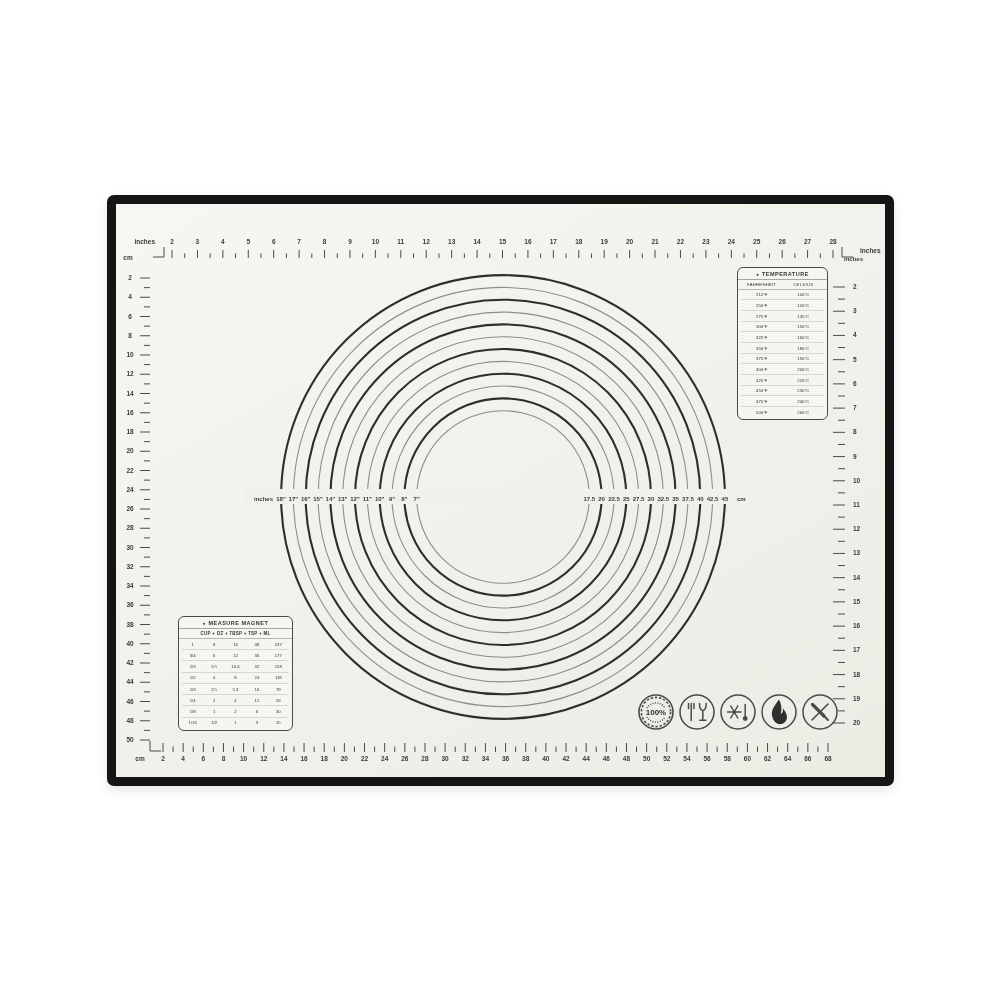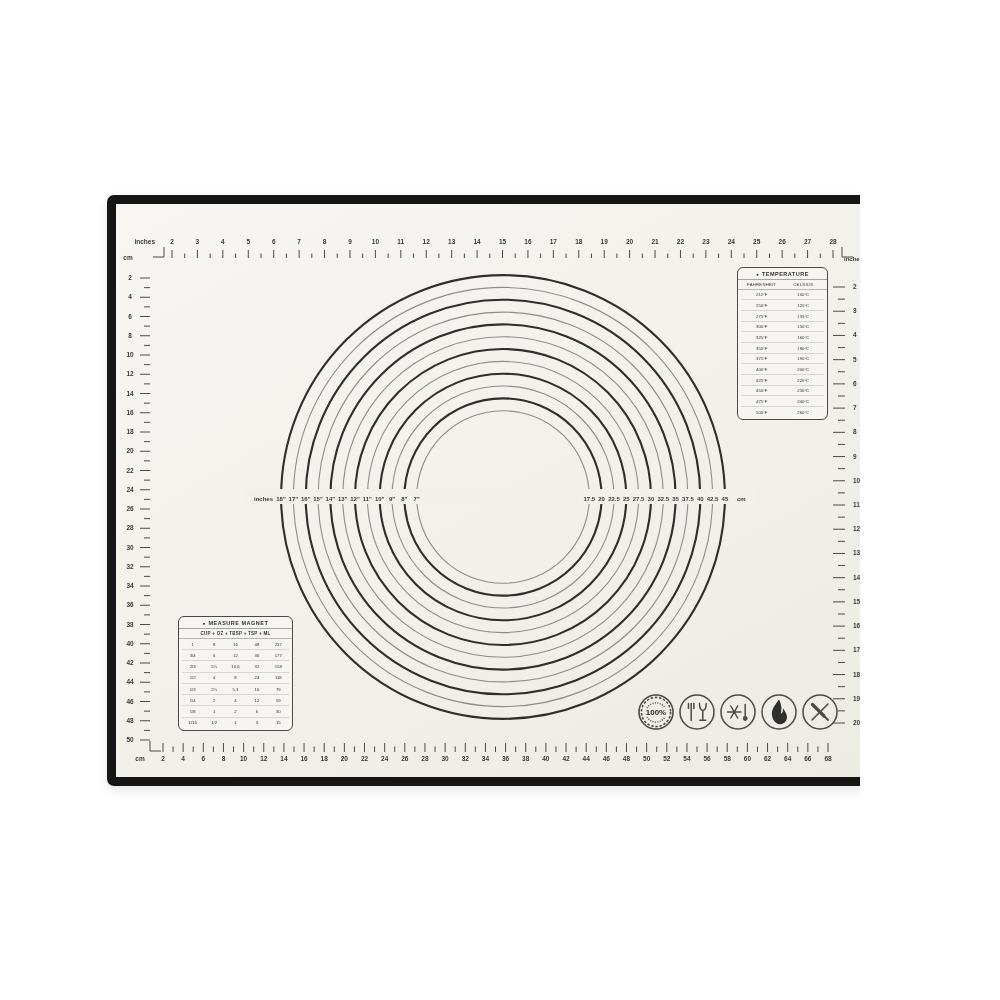--- a/index.html
+++ b/index.html
@@ -1,16 +1,16 @@
 <!DOCTYPE html>
 <html><head>
 <meta charset="utf-8">
 <style>
   html,body{margin:0;padding:0;background:#ffffff;}
-  .page{position:relative;width:860px;height:1000px;background:#ffffff;overflow:hidden;
+  .page{position:relative;width:1000px;height:1000px;background:#ffffff;overflow:hidden;
         font-family:"Liberation Sans",sans-serif;}
   .mat{position:absolute;left:107px;top:195px;width:787px;height:591px;box-sizing:border-box;
        border:9px solid #151515;border-radius:7px;
        background:linear-gradient(150deg,#f7f6f3 0%,#f2f0ea 55%,#ecebe4 100%);
        box-shadow:0 4px 12px rgba(0,0,0,0.10);}
   #mat-svg{position:absolute;left:0;top:0;}
   #mat-svg text{font-family:"Liberation Sans",sans-serif;fill:#3a3a3a;}
   .panel{position:absolute;}
   .scaled{transform:scale(0.5);transform-origin:0 0;box-sizing:border-box;background:#f6f5f1;
           border:2px solid #4a4a4a;border-radius:12px;color:#333;display:flex;flex-direction:column;

